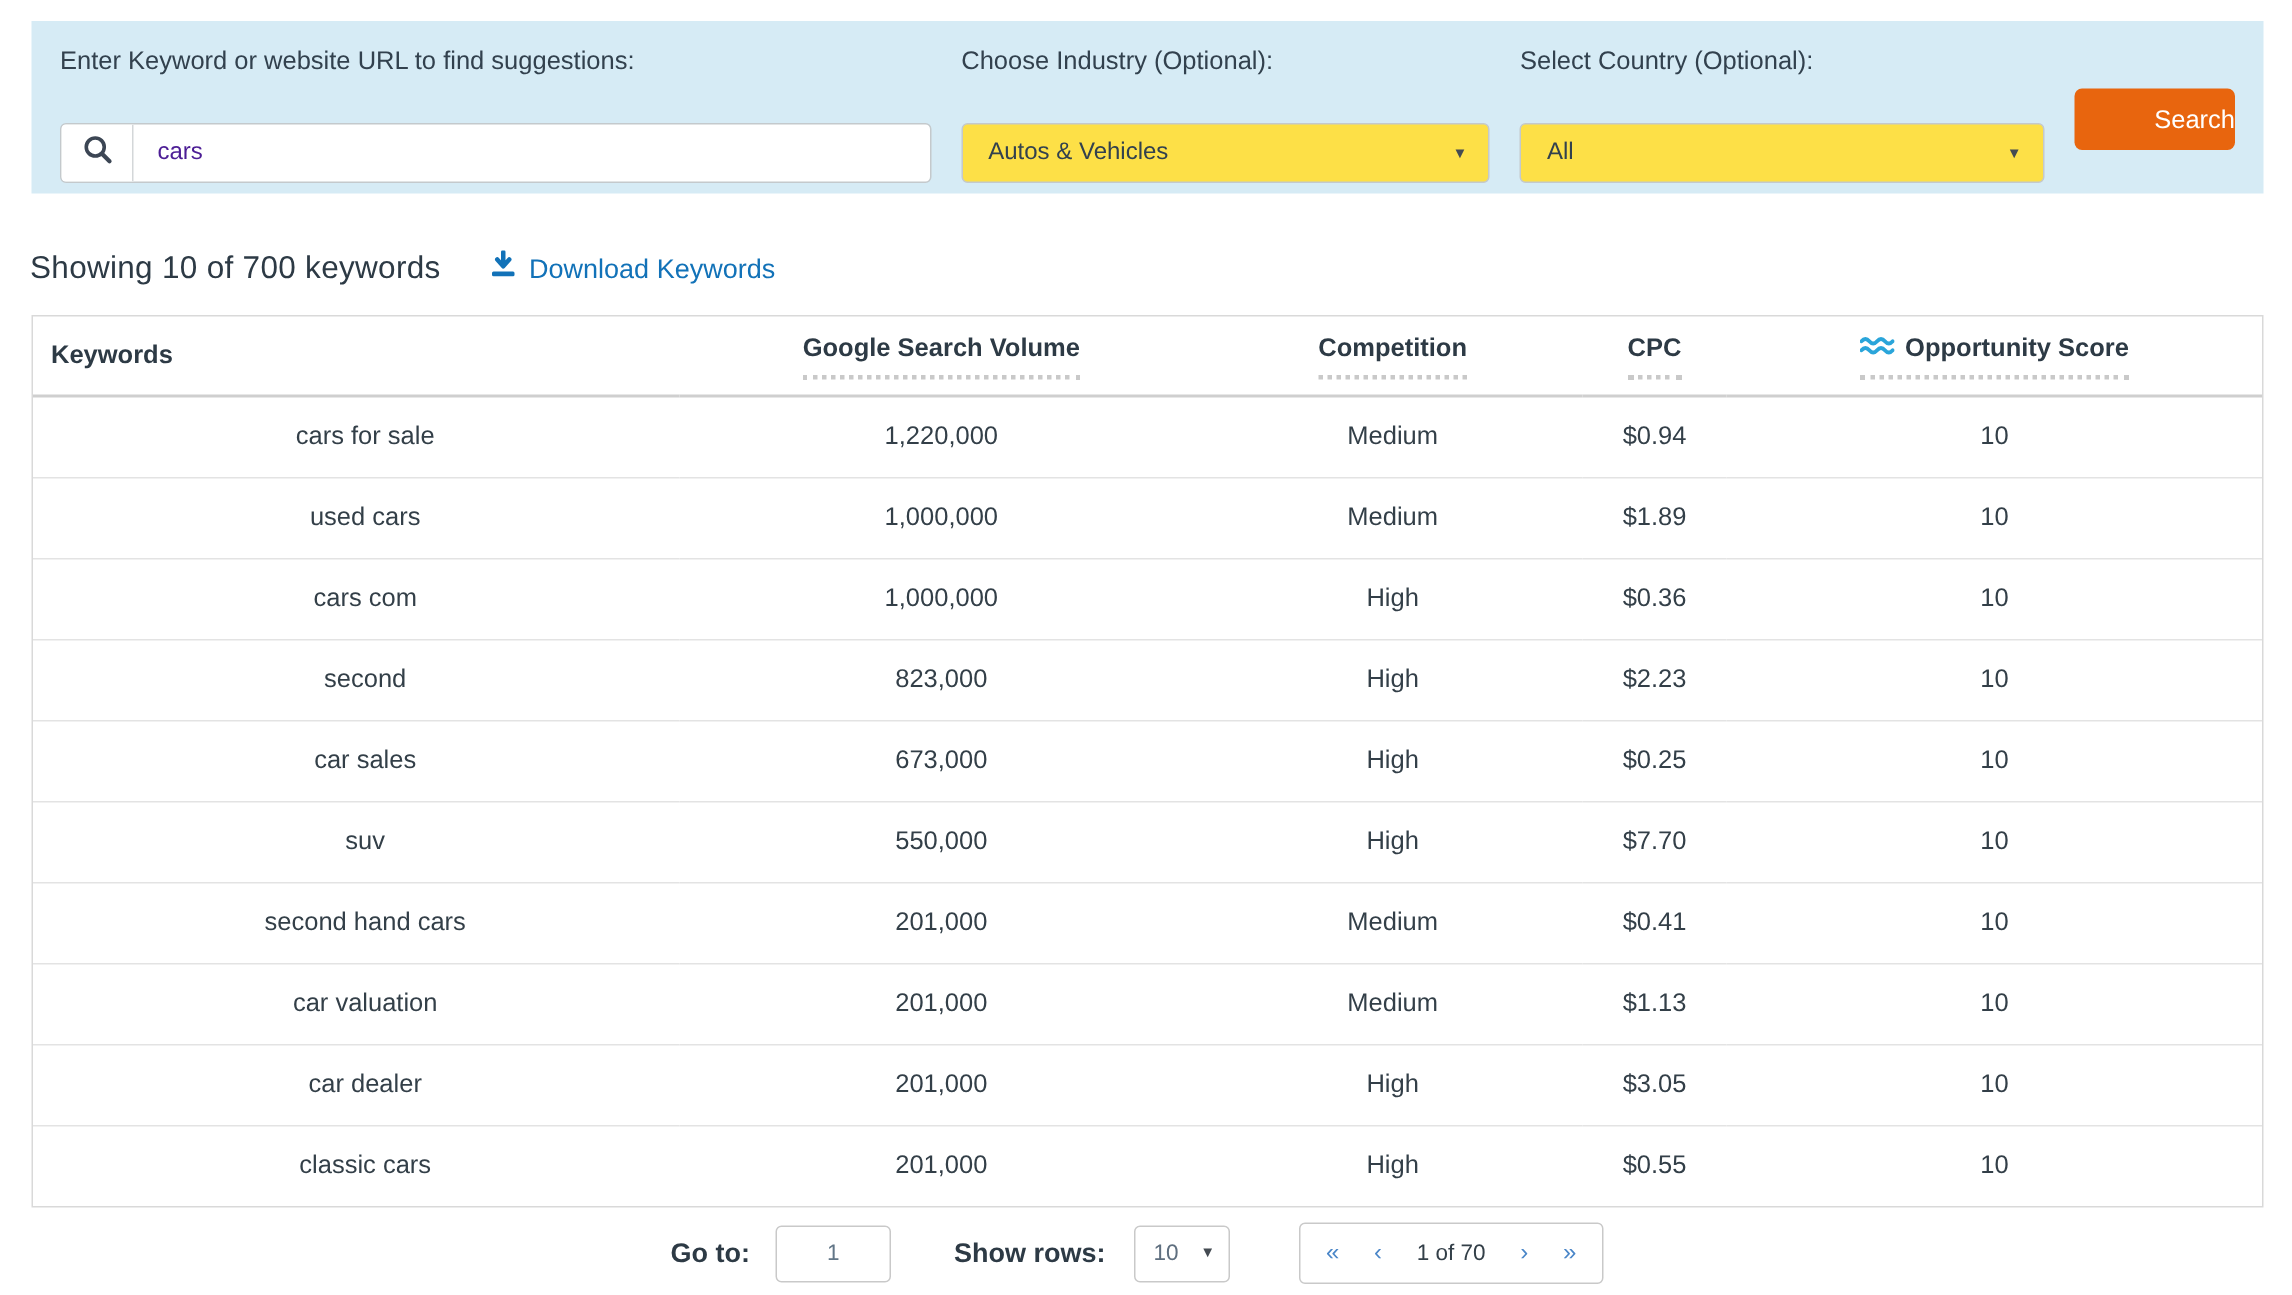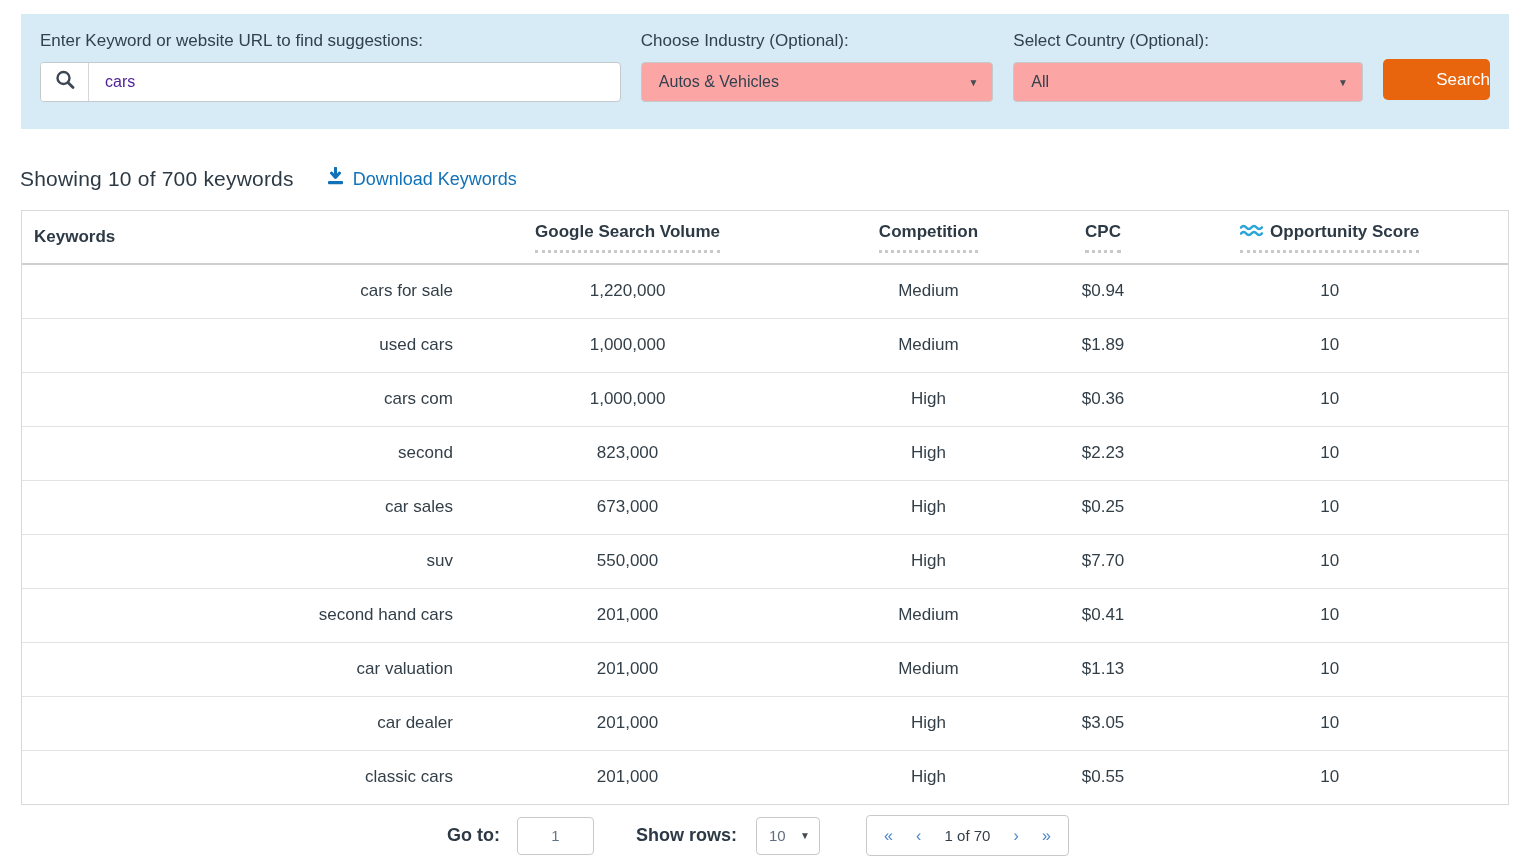--- a/index.html
+++ b/index.html
@@ -12,42 +12,42 @@
 
   
   .search-panel {
     margin: 14px 19px 0 21px;
     height: 115px;
     background: #d6ebf5;
     padding: 17px 19px 0 19px;
     display: flex;
     align-items: flex-start;
   }
-  .field-group { display: flex; flex-direction: column; }
+  .field-group { display: flex; flex-direction: column; gap: 20px; }
   .field-label { font-size: 17px; color: #32414e; margin-bottom: 11px; white-space: nowrap; }
   .kw-group { width: 585px; margin-right: 20px; }
   .industry-group { width: 355px; margin-right: 20px; }
   .country-group { width: 352px; margin-right: 20px; }
 
   .search-box {
     display: flex; align-items: stretch;
     background: #fff; border: 1px solid #c4c9cc; border-radius: 4px;
     height: 40px; overflow: hidden;
   }
   .search-icon-cell {
     width: 48px; display: flex; align-items: center; justify-content: center;
     border-right: 1px solid #d4d7d9; cursor: pointer; background: #fff;
   }
   .search-box input {
     flex: 1; border: none; outline: none; font-family: "Liberation Sans", sans-serif;
     font-size: 16px; color: #4c1d95; padding: 16px 16px; background: transparent;
   }
 
   .select-box {
-    height: 40px; background: #fca5a5; border: 1px solid #c4c9cc; border-radius: 4px;
+    height: 40px; background: #fde047; border: 1px solid #c4c9cc; border-radius: 4px;
     display: flex; align-items: center; justify-content: space-between;
     padding: 0 14px 0 17px; font-size: 16px; color: #32414e; cursor: pointer;
   }
   .caret { font-size: 10px; color: #444b52; }
 
   .search-btn {
     margin-top: 28px;
     width: 108px; height: 41px;
     background: #e8650e; color: #ffffff;
     border: none; border-radius: 5px;
@@ -85,21 +85,21 @@
     border-bottom: 3px dotted #c9c9c9;
     padding-bottom: 8px;
   }
   .hdr-with-icon { display: inline-flex; align-items: center; }
   .hdr-with-icon svg { margin-right: 7px; }
   tbody td {
     height: 54px; font-size: 17px; color: #333f48;
     border-bottom: 1px solid #e3e3e3; vertical-align: middle;
   }
   tbody tr:last-child td { border-bottom: none; }
-  td.col-keywords { padding-left: 12px; text-align: right; }
+  td.col-keywords { padding-left: 12px; text-align: center; }
 
   
   .table-footer {
     margin: 10px 12px 0 0;
     display: flex; align-items: center; justify-content: center;
   }
   .footer-label { font-size: 18px; font-weight: bold; color: #2d3a45; }
   .goto-input {
     width: 77px; height: 38px; margin-left: 17px;
     border: 1px solid #c9c9c9; border-radius: 4px;

